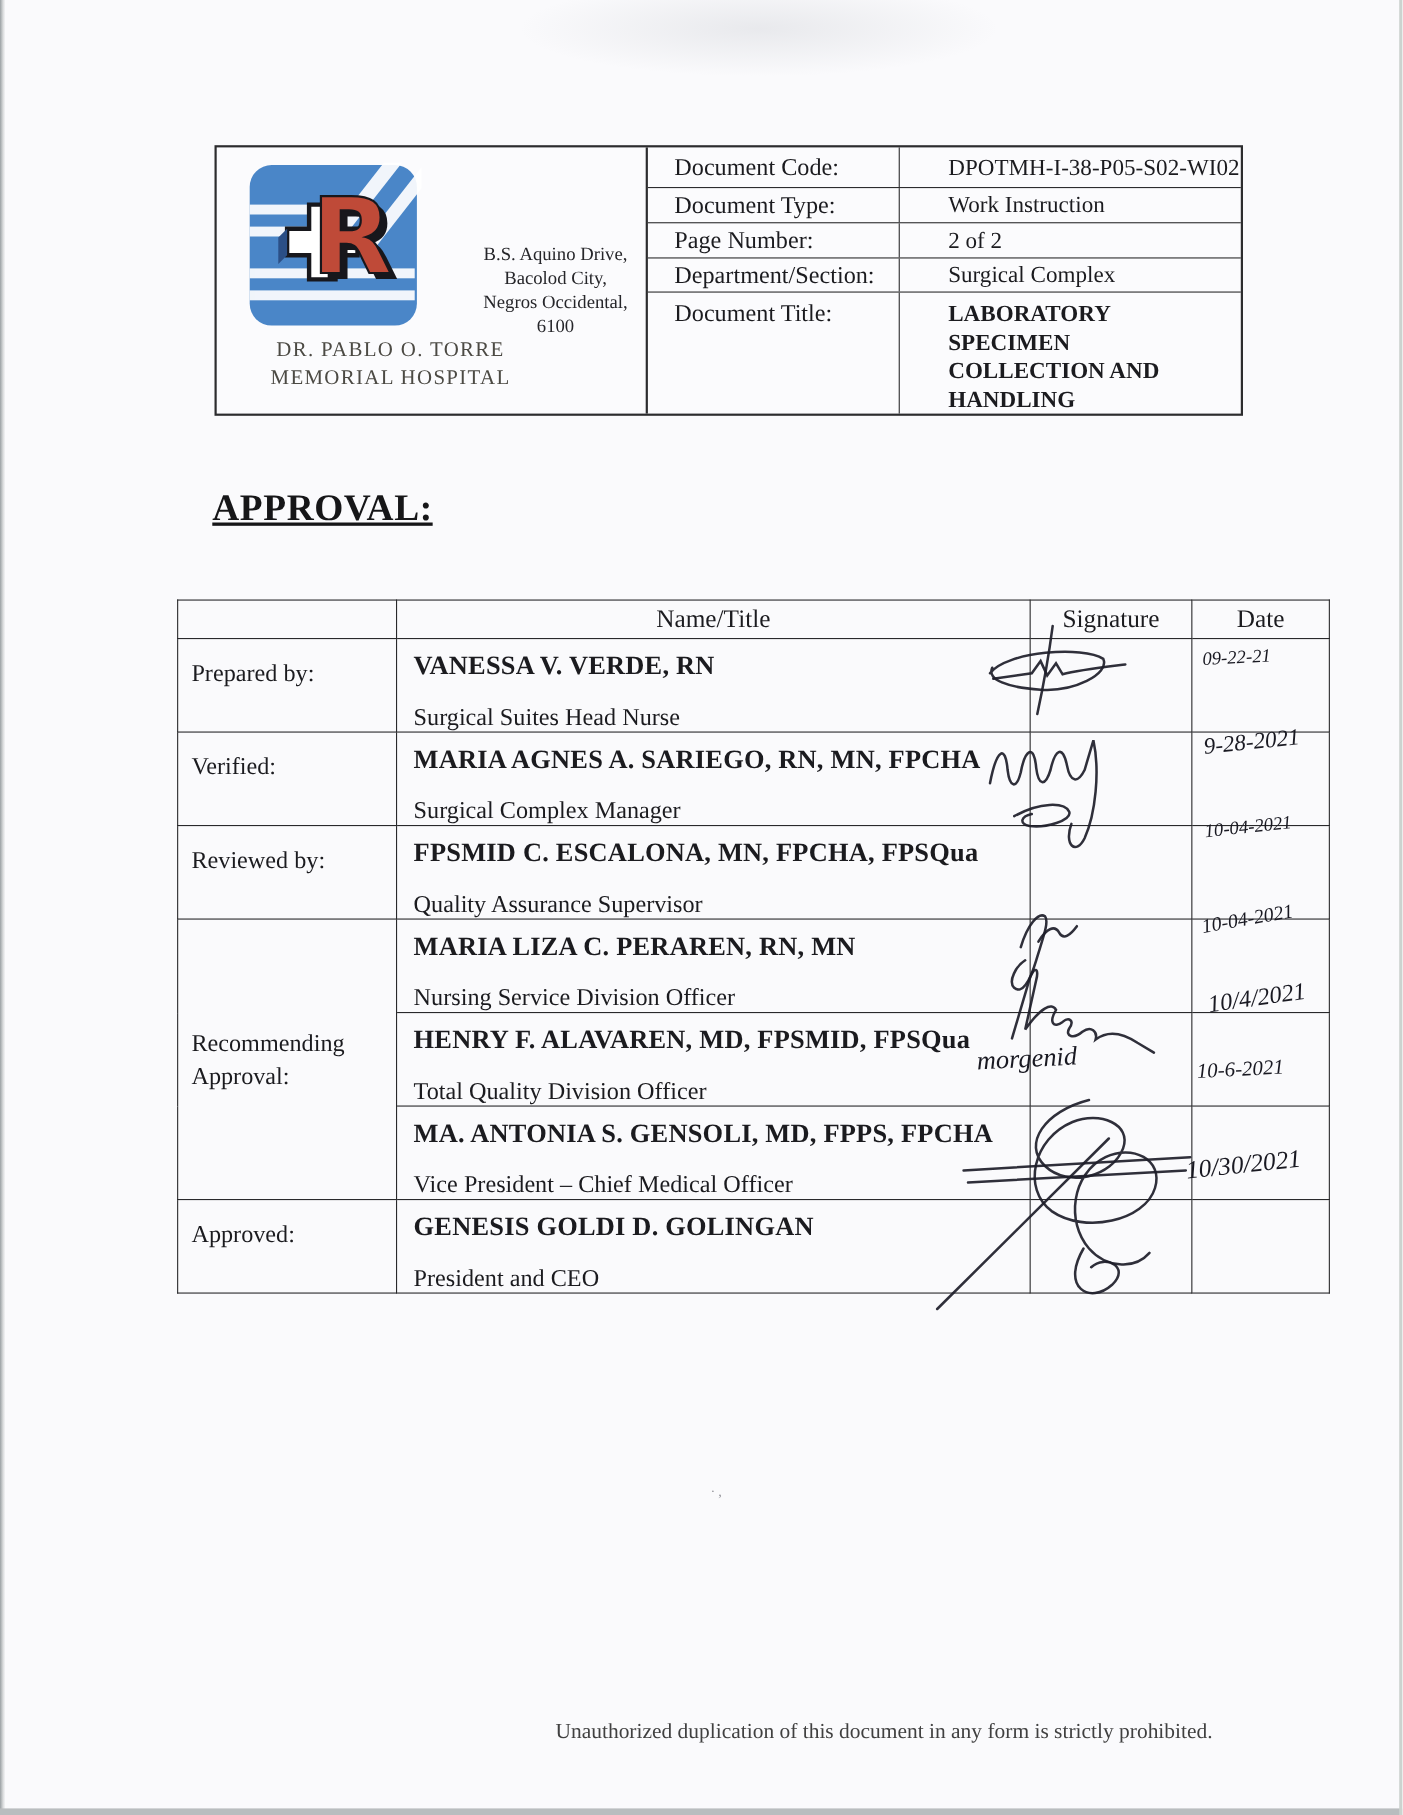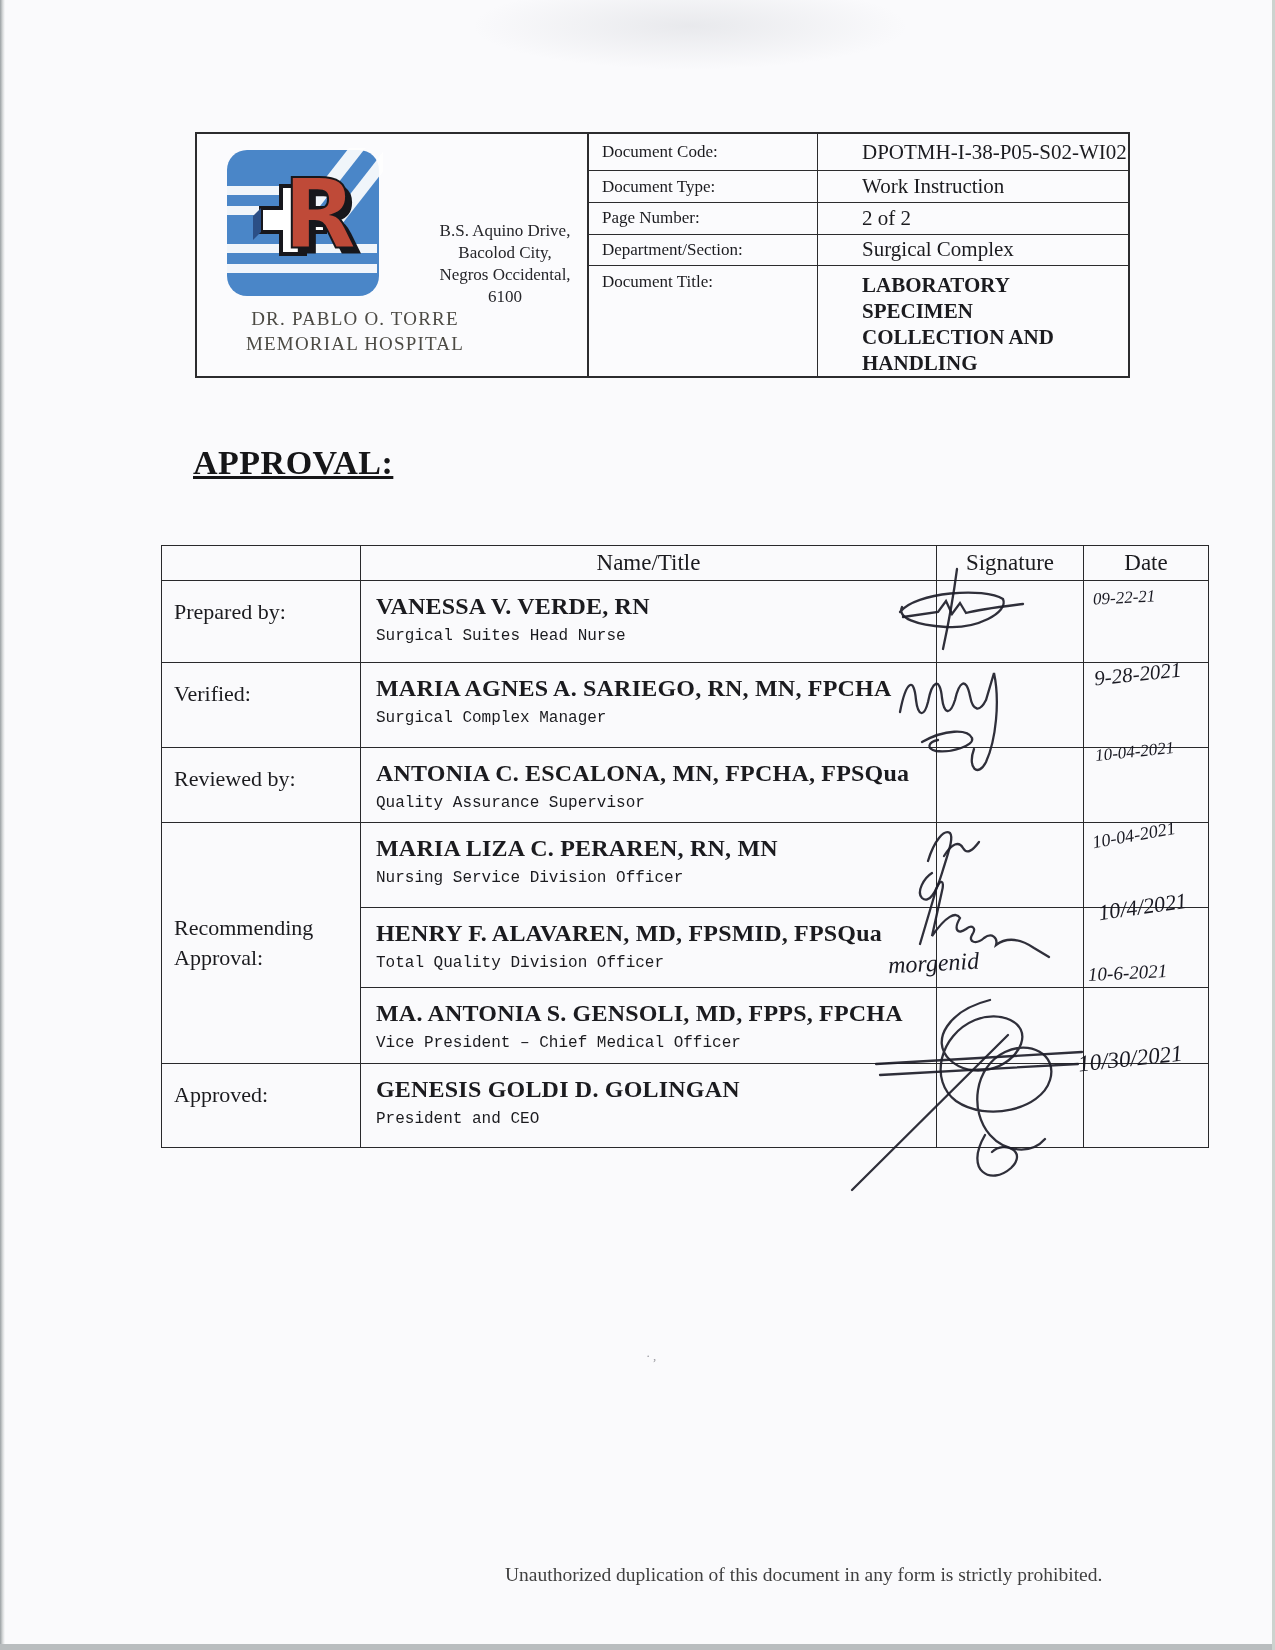--- a/index.html
+++ b/index.html
@@ -21,39 +21,39 @@
   .logo-cell { width:392px; position:relative; border-right:2px solid #2c2c2e; box-sizing:border-box; }
   .logo-svg  { position:absolute; left:26px; top:14px; }
   .hospital-name { position:absolute; left:8px; top:172px; width:300px; text-align:center;
                    font-size:19px; line-height:25px; letter-spacing:1.2px; color:#4c4a44; }
   .address { position:absolute; left:228px; top:86px; width:160px; text-align:center;
              font-size:17px; line-height:22px; color:#26262a; }
   .meta-table { flex:1; display:flex; flex-direction:column; }
   .meta-row { display:flex; border-bottom:1.6px solid #2c2c2e; box-sizing:border-box; }
   .meta-row:last-child { border-bottom:none; flex:1; }
   .meta-label { width:229px; border-right:1.6px solid #2c2c2e; box-sizing:border-box;
-                display:flex; align-items:center; padding-left:13px; font-size:17px; }
+                display:flex; align-items:center; padding-left:24px; font-size:22px; }
   .meta-value { flex:1; display:flex; align-items:center; padding-left:8px; font-size:21px;margin-left:36px; }
   .meta-row.tall .meta-label, .meta-row.tall .meta-value { align-items:flex-start; padding-top:6px; }
   .meta-value.bold { font-weight:bold; line-height:26px; padding-right:16px; }
 
   
   .approval-heading { position:absolute; left:193px; top:444px; font-size:34px; font-weight:bold;
                       text-decoration:underline; letter-spacing:.5px; color:#161618; }
 
   
   .approval-table { position:absolute; left:161px; top:545px; border-collapse:collapse;
                     table-layout:fixed; width:1047px; }
   .approval-table td { border:1.8px solid #29292b; padding:0; vertical-align:top; overflow:visible; }
   td.hdr { text-align:center; vertical-align:middle; font-size:23px; }
   td.role { font-size:22px; padding:16px 4px 0 12px; line-height:30px;font-family:Liberation Serif, serif; }
   td.role.mid { vertical-align:middle; padding-top:0; }
   td.nt { padding:12px 4px 0 15px; }
   .sig-name { font-weight:bold; font-size:24px; letter-spacing:.2px; white-space:nowrap; }
-  .sig-title { font-size:16px; margin-top:7px;font-family:Liberation Mono, monospace; }
+  .sig-title { font-size:22px; margin-top:19px; }
 
   
   .hw { position:absolute; font-family:"Liberation Serif",serif; font-style:italic;
         color:#191922; white-space:nowrap; }
   .sig-overlay { position:absolute; left:0; top:0; pointer-events:none; }
   .sig-overlay path { fill:none; stroke:#1d1d29; stroke-width:2.3; stroke-linecap:round; opacity:.92; }
 
   .footer-note { position:absolute; left:505px; top:1564px; font-size:19.5px; color:#404040; }
 </style>
 </head>
@@ -149,21 +149,21 @@
       <td class="nt">
         <div class="sig-name">MARIA AGNES A. SARIEGO, RN, MN, FPCHA</div>
         <div class="sig-title">Surgical Complex Manager</div>
       </td>
       <td></td>
       <td></td>
     </tr>
     <tr style="height:75px">
       <td class="role">Reviewed by:</td>
       <td class="nt">
-        <div class="sig-name">ANTONIA C. ESCALONA, MN, FPCHA, FPSQua</div>
+        <div class="sig-name">FPSMID C. ESCALONA, MN, FPCHA, FPSQua</div>
         <div class="sig-title">Quality Assurance Supervisor</div>
       </td>
       <td></td>
       <td></td>
     </tr>
     <tr style="height:85px">
       <td class="role mid" rowspan="3">Recommending Approval:</td>
       <td class="nt">
         <div class="sig-name">MARIA LIZA C. PERAREN, RN, MN</div>
         <div class="sig-title">Nursing Service Division Officer</div>

